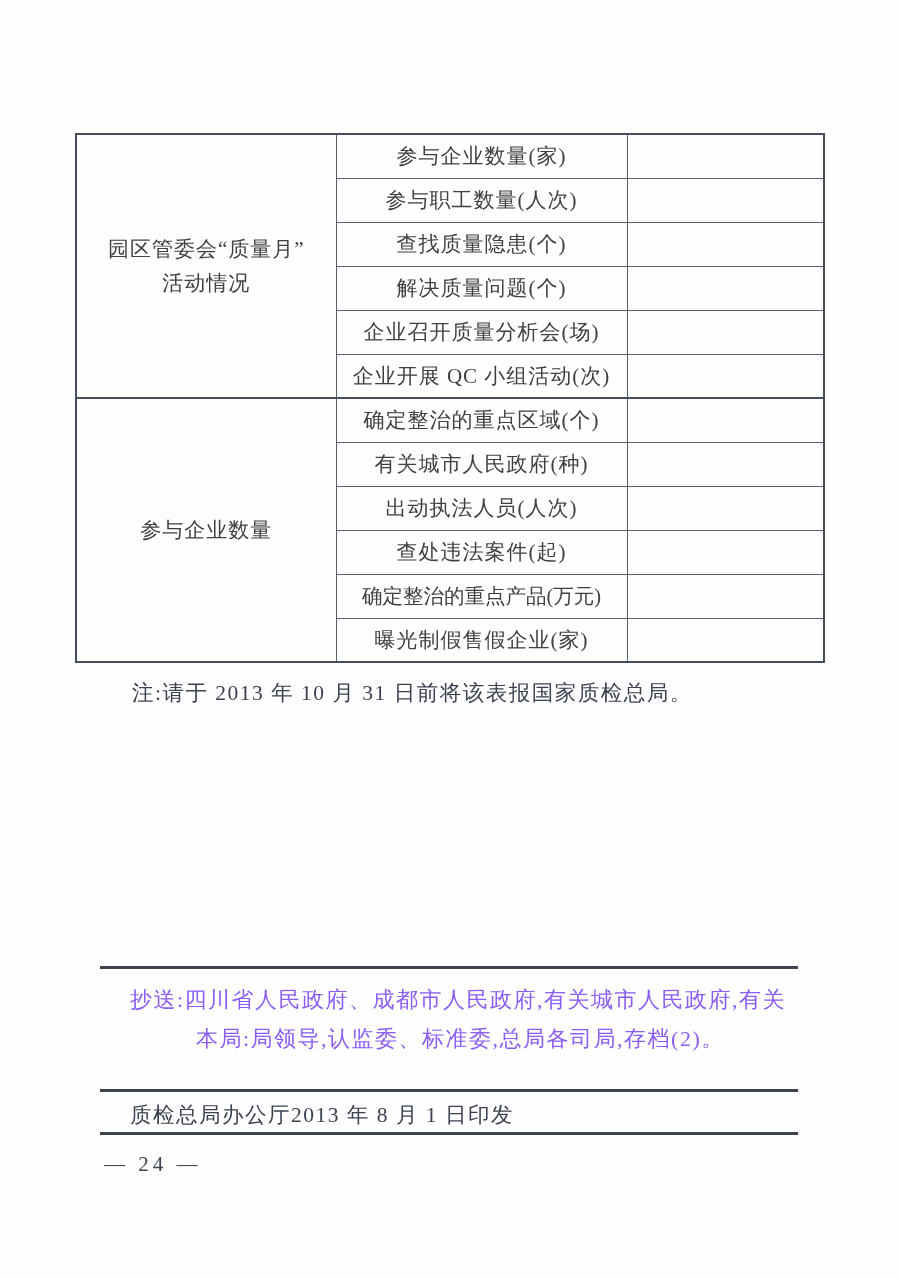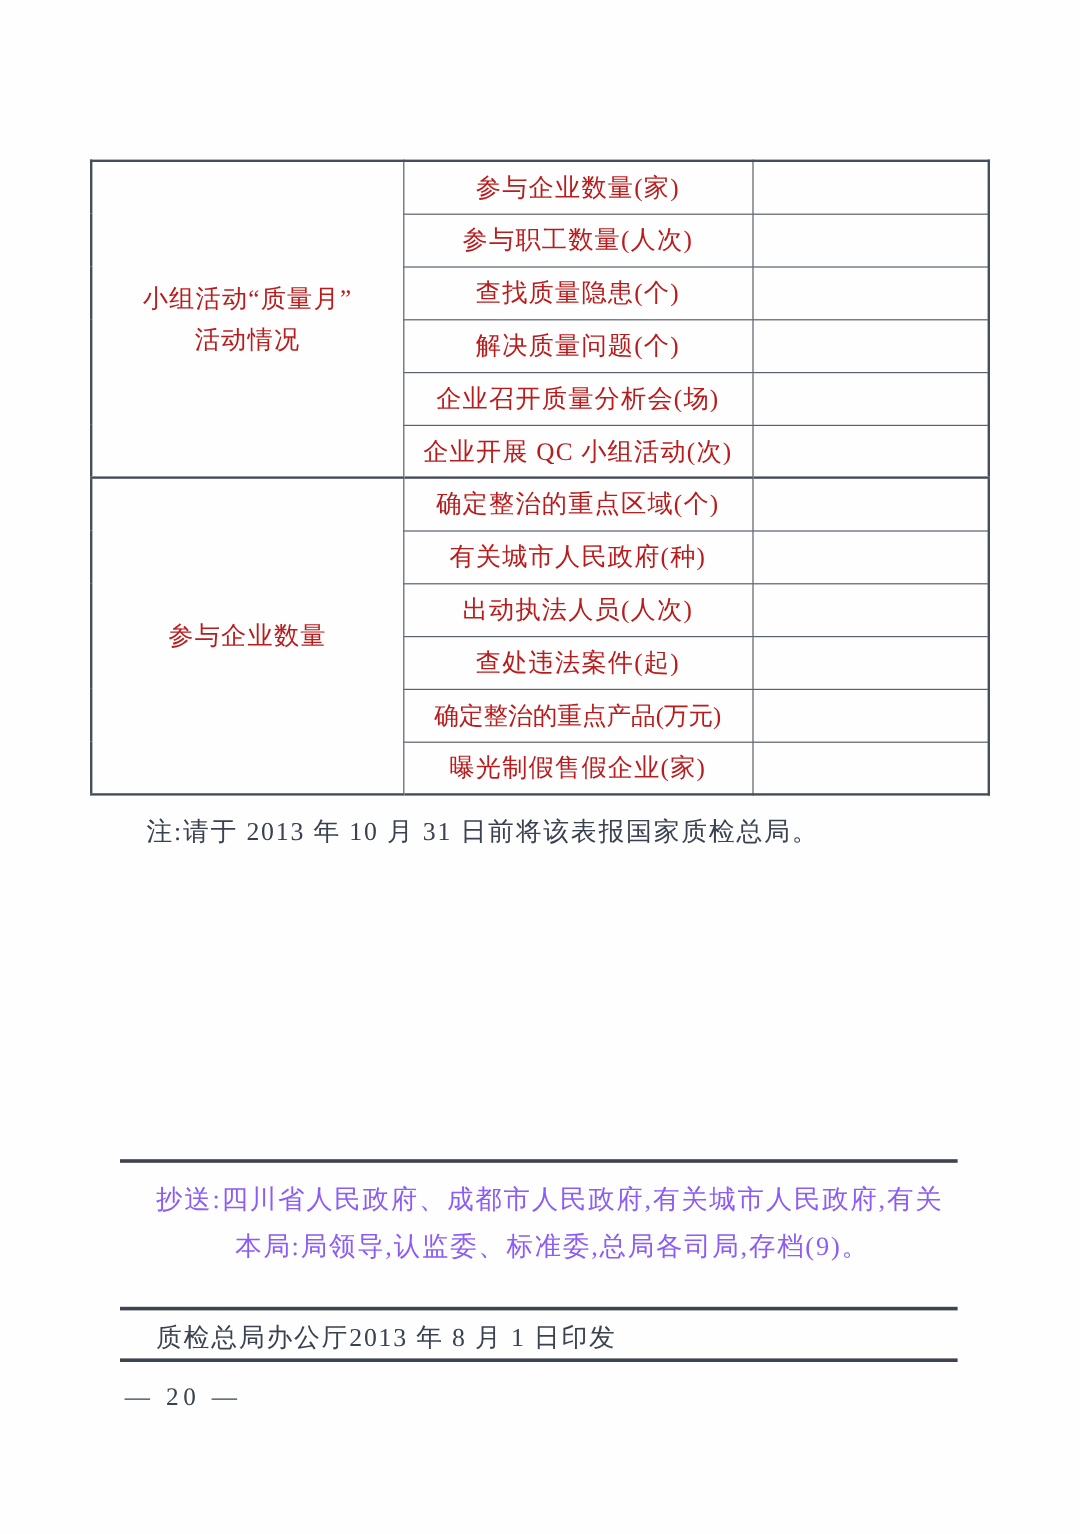--- a/index.html
+++ b/index.html
@@ -22,36 +22,36 @@
     width: 748px;
     border-collapse: collapse;
     table-layout: fixed;
   }
   .report-table td {
     border: 1px solid #59606d;
     height: 44px;
     vertical-align: middle;
     font-size: 21px;
     letter-spacing: 1px;
-    color: #b91c1c;
+    color: #404040;
   }
   .report-table { border: 2px solid #474e5b; }
   .report-table td.cat {
     text-align: center;
     line-height: 34px;
     border-bottom: 2px solid #474e5b;
   }
   .report-table td.lbl { text-align: center; white-space: nowrap; }
   .report-table td.lbl.tight { letter-spacing: 0; font-size: 20.5px; }
   .report-table td.val { background: #fefefe; }
   .sec-split td { border-top: 2px solid #474e5b; }
   
   .note {
     position: absolute;
-    left: 122px;
+    left: 132px;
     top: 678px;
     font-size: 21.5px;
     letter-spacing: 1.5px;
     color: #3a4150;
   }
   
   .rule {
     position: absolute;
     left: 100px;
     width: 698px;
@@ -104,21 +104,21 @@
 
   <table class="report-table">
     <colgroup>
       <col style="width:260px">
       <col style="width:291px">
       <col style="width:197px">
     </colgroup>
     <tbody>
       <tr>
         <td class="cat" rowspan="6">
-          <div>小组活动“质量月”</div>
+          <div>园区管委会“质量月”</div>
           <div>活动情况</div>
         </td>
         <td class="lbl">参与企业数量(家)</td>
         <td class="val"></td>
       </tr>
       <tr>
         <td class="lbl">参与职工数量(人次)</td>
         <td class="val"></td>
       </tr>
       <tr>
@@ -167,27 +167,27 @@
       </tr>
     </tbody>
   </table>
 
   <div class="note">注:请于 2013 年 10 月 31 日前将该表报国家质检总局。</div>
 
   <div class="rule rule-top"></div>
 
   <div class="cc-block">
     <div class="cc-line1">抄送:四川省人民政府、成都市人民政府,有关城市人民政府,有关</div>
-    <div class="cc-line3">本局:局领导,认监委、标准委,总局各司局,存档(9)。</div>
+    <div class="cc-line3">本局:局领导,认监委、标准委,总局各司局,存档(2)。</div>
   </div>
 
   <div class="rule rule-mid"></div>
 
   <div class="footer-row">
     <span class="footer-issuer">质检总局办公厅</span>
     <span class="footer-date">2013 年 8 月 1 日印发</span>
   </div>
 
   <div class="rule rule-bottom"></div>
 
-  <div class="page-number">— 20 —</div>
+  <div class="page-number">— 24 —</div>
 
 </div>
 
 </body></html>

